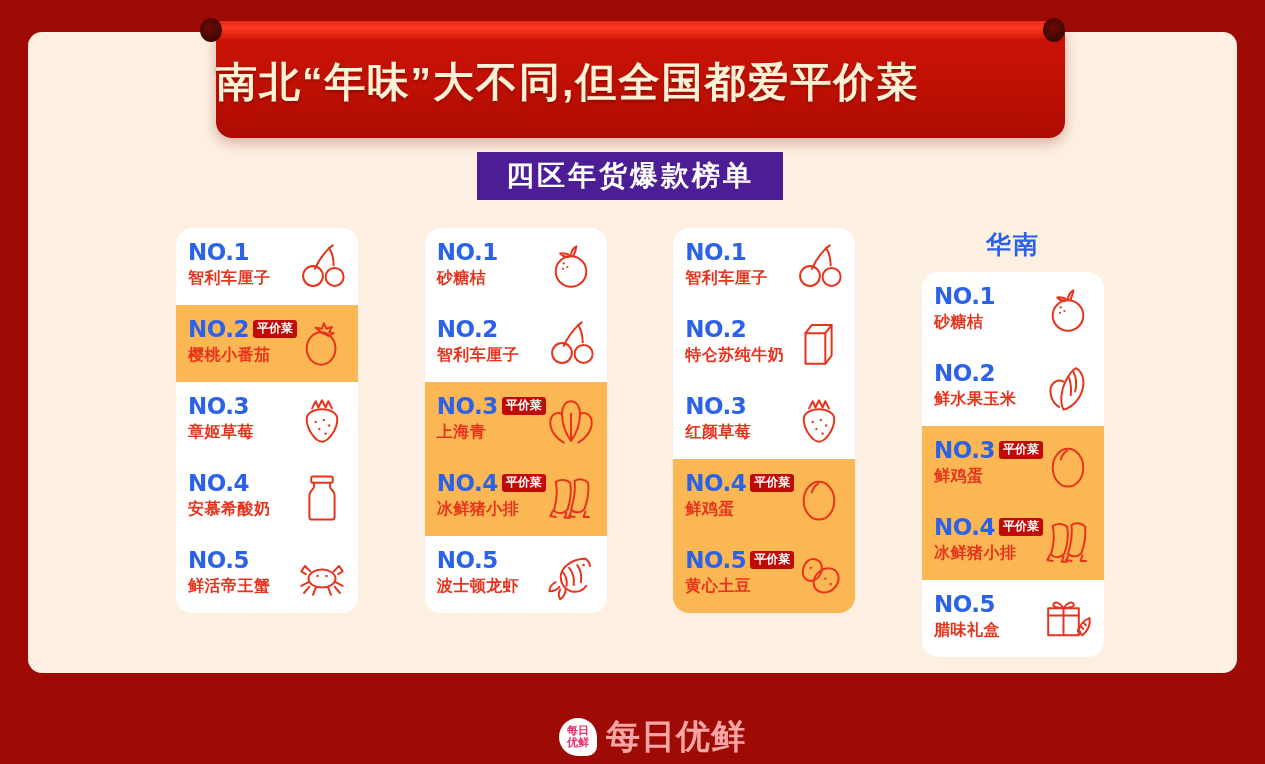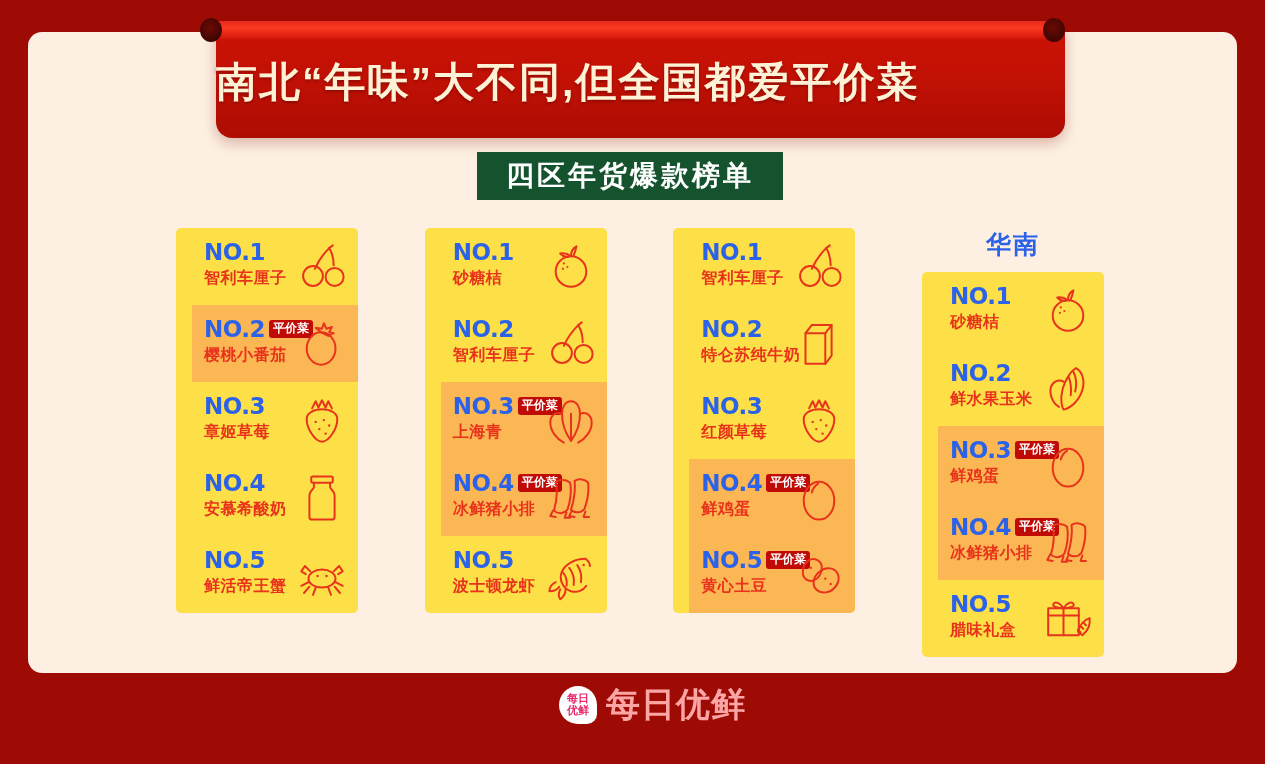--- a/index.html
+++ b/index.html
@@ -63,21 +63,21 @@
     letter-spacing: 2px;
     text-shadow: 0 2px 3px rgba(90,6,2,0.45);
     white-space: nowrap;
   }
 
   
   .subtitle-badge {
     position: absolute;
     left: 477px; top: 152px;
     width: 306px; height: 48px;
-    background: #14532d;
+    background: #4c1d95;
     display: flex; align-items: center; justify-content: center;
     z-index: 5;
   }
   .subtitle-badge span {
     color: #ffffff;
     font-size: 28px;
     font-weight: bold;
     letter-spacing: 3px;
   }
 
@@ -92,24 +92,23 @@
   .column { width: 182px; }
   .column-title {
     text-align: center;
     color: #2b62e8;
     font-size: 25px;
     font-weight: bold;
     letter-spacing: 2px;
     margin-bottom: 11px;
   }
   .panel {
-    background: #fde047;
-    border-radius: 5px;
+    background: #ffffff;
+    border-radius: 16px;
     overflow: hidden;
-    padding-left: 16px;
   }
   .rank-row {
     position: relative;
     height: 77px;
     padding: 11px 12px 0 12px;
   }
   .rank-row.hl { background: #fcb755; }
   .rank-line {
     display: flex;
     align-items: center;
@@ -145,21 +144,21 @@
   .item-icon {
     position: absolute;
     right: 9px; top: 12px;
     width: 54px; height: 54px;
   }
   .item-icon svg { width: 100%; height: 100%; display: block; }
 
   
   .footer {
     position: absolute;
-    left: 0; bottom: 36px;
+    left: 0; bottom: 4px;
     width: 1265px;
     display: flex; align-items: center; justify-content: center;
     gap: 9px;
     padding-left: 40px;
   }
   .logo-mark {
     width: 38px; height: 38px;
     background: #ffffff;
     border-radius: 50% 50% 10px 50%;
     display: flex; flex-direction: column;

